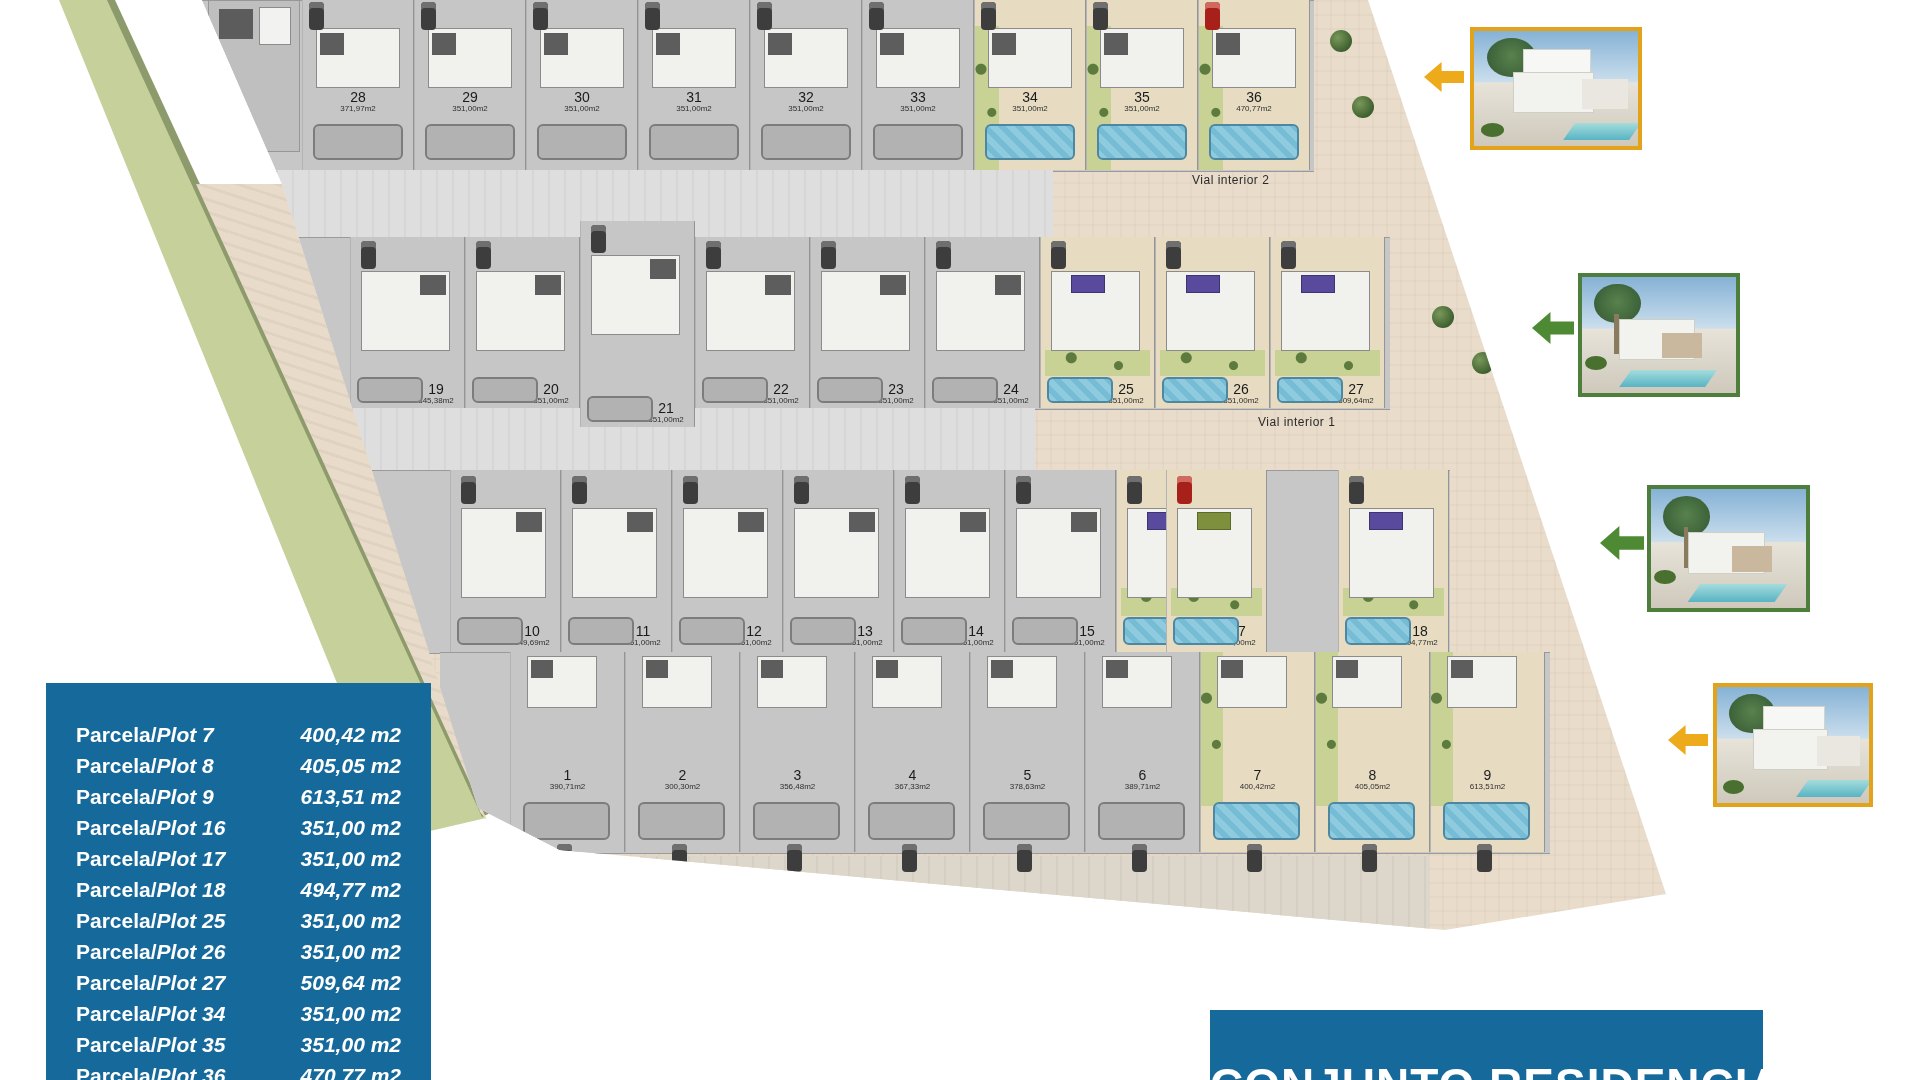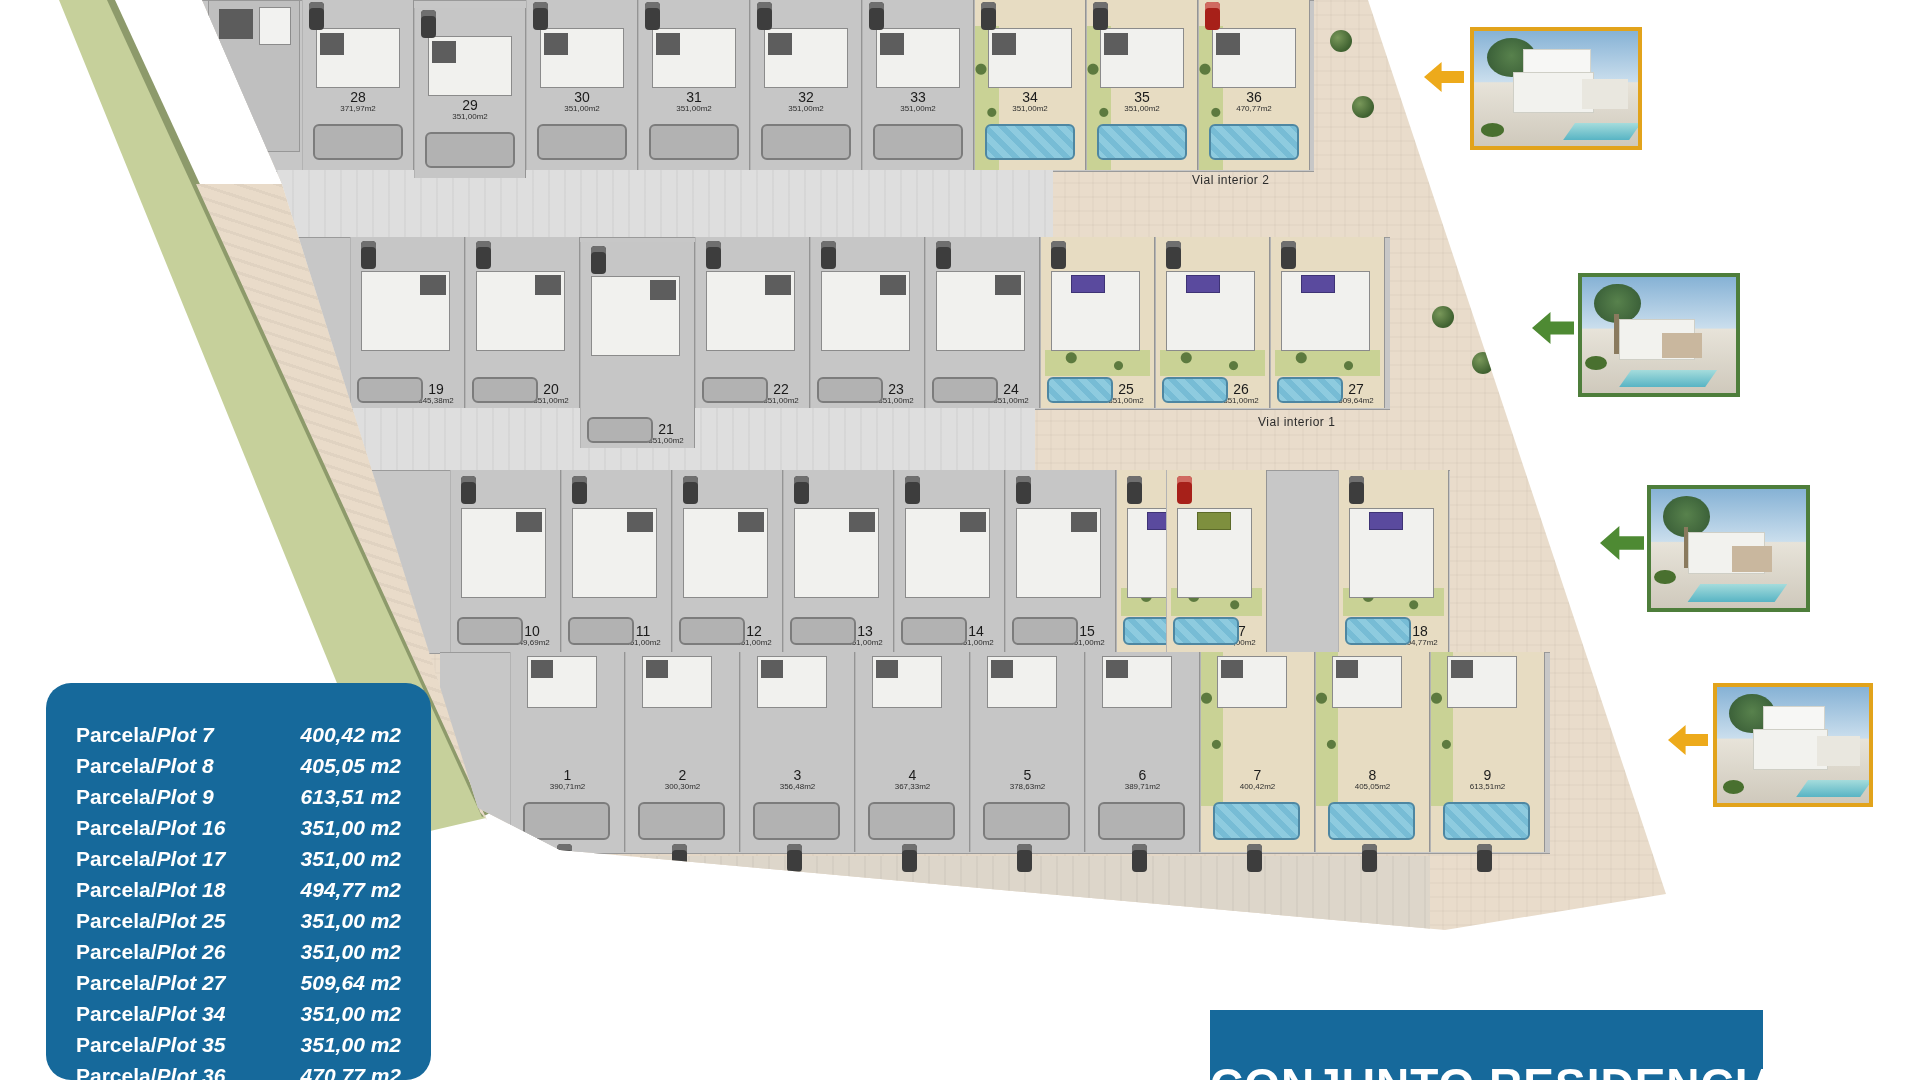--- a/index.html
+++ b/index.html
@@ -92,21 +92,21 @@
   .v-stone{position:absolute;left:52%;top:48%;width:26%;height:22%;background:#c9b79e;}
   .v-palm{position:absolute;left:8%;top:6%;width:30%;height:34%;border-radius:50%;
     background:radial-gradient(circle at 50% 45%,#4f7a3c,#2f5526 75%);opacity:.9;}
   .v-trunk{position:absolute;left:21%;top:32%;width:3%;height:34%;background:#8a7a5e;}
   .v-pool{position:absolute;left:28%;bottom:5%;width:56%;height:15%;background:linear-gradient(#a5dcdc,#58b4c4);
     transform:skewX(-35deg);}
   .v-bush{position:absolute;width:14%;height:12%;border-radius:50%;background:#49702f;}
   .arrow-left{position:absolute;clip-path:polygon(0 50%,44% 0,44% 30%,100% 30%,100% 70%,44% 70%,44% 100%);}
 
   
-  #info-panel{left:46px;top:683px;width:385px;height:397px;padding:36px 26px 0 30px;box-sizing:border-box;border-radius:25px;}
+  #info-panel{left:46px;top:683px;width:385px;height:397px;padding:36px 26px 0 30px;box-sizing:border-box;}
   .ip-row{display:flex;justify-content:space-between;line-height:31px;color:#ffffff;font-weight:bold;font-size:21px;white-space:nowrap;}
   .ip-label i{font-style:italic;}
   .ip-area{padding-right:4px;font-style:italic;}
 
   
   #banner{left:1210px;top:1010px;width:553px;height:70px;overflow:hidden;}
   #banner .banner-text{display:block;text-align:center;color:#ffffff;font-weight:bold;font-size:46px;
     letter-spacing:1px;padding-top:48px;white-space:nowrap;}
 </style>
 </head>
@@ -145,21 +145,21 @@
 <div class="plot row-a" style="left: 302px; top: 0px; width: 112px; height: 170px;">
       <div class="house"></div>
       <div class="patio"></div>
       <div class="plabel">
         <div class="pnum">28</div>
         <div class="parea">371,97m2</div>
       </div>
       <div class="pool"></div>
       <div class="car"></div>
     </div>
-    <div class="plot row-a" style="left: 414px; top: 8px; width: 112px; height: 170px;">
+    <div class="plot row-a" style="left: 414px; top: 0px; width: 112px; height: 170px;">
       <div class="house"></div>
       <div class="patio"></div>
       <div class="plabel">
         <div class="pnum">29</div>
         <div class="parea">351,00m2</div>
       </div>
       <div class="pool"></div>
       <div class="car"></div>
     </div>
     <div class="plot row-a" style="left: 526px; top: 0px; width: 112px; height: 170px;">
@@ -248,21 +248,21 @@
     <div class="plot row-b" style="left: 465px; top: 237px; width: 115px; height: 171px;">
       <div class="house"></div>
       <div class="patio"></div>
       <div class="plabel">
         <div class="pnum">20</div>
         <div class="parea">351,00m2</div>
       </div>
       <div class="pool"></div>
       <div class="car"></div>
     </div>
-    <div class="plot row-b" style="left: 580px; top: 242px; width: 115px; height: 206px;">
+    <div class="plot row-b" style="left: 580px; top: 221px; width: 115px; height: 206px;">
       <div class="house"></div>
       <div class="patio"></div>
       <div class="plabel">
         <div class="pnum">21</div>
         <div class="parea">351,00m2</div>
       </div>
       <div class="pool"></div>
       <div class="car"></div>
     </div>
     <div class="plot row-b" style="left: 695px; top: 237px; width: 115px; height: 171px;">

